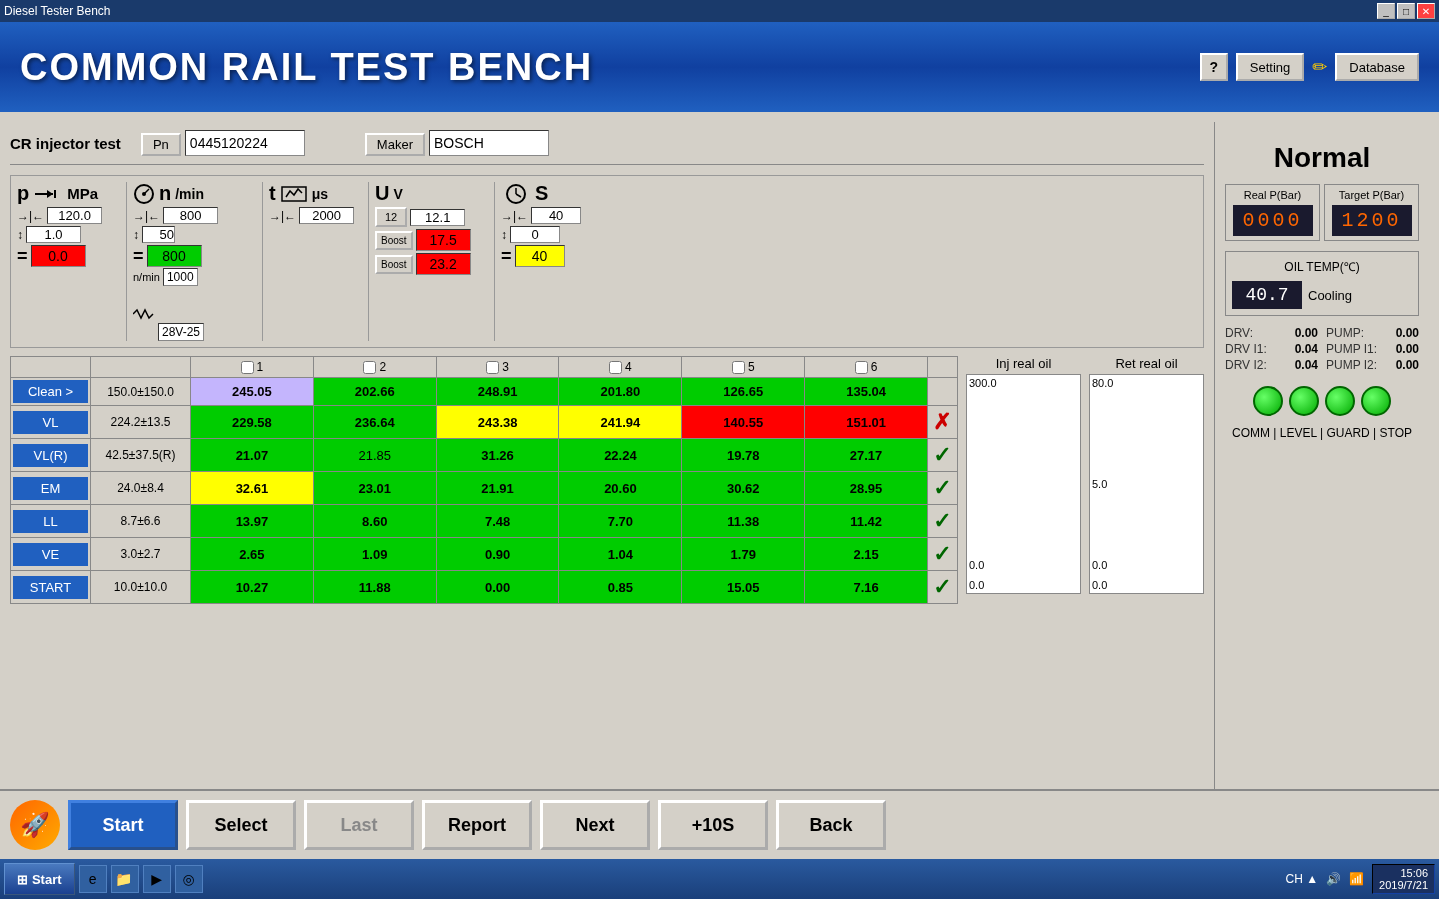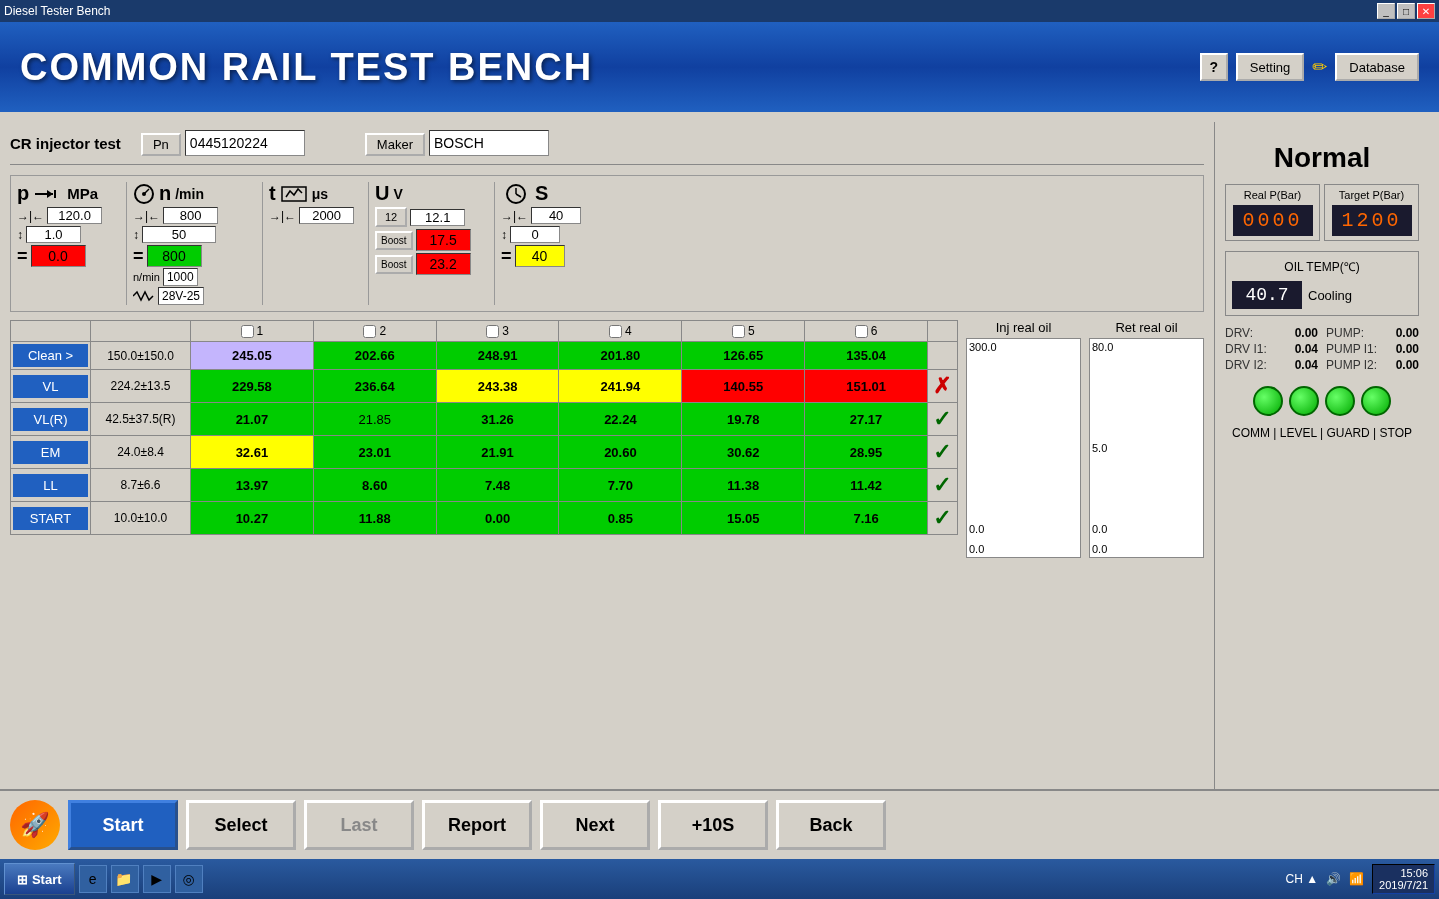--- a/index.html
+++ b/index.html
@@ -377,35 +377,35 @@
           </svg>
           <span>n</span>
           <span style="font-size:14px;">/min</span>
         </div>
         <div style="display:flex;align-items:center;gap:3px;font-size:12px;margin-top:2px;">
           <span>→|←</span>
           <input type="text" value="800" style="width: 55px; font-size: 13px; border: 1px inset rgb(136, 136, 136); text-align: center;">
         </div>
         <div style="display:flex;align-items:center;gap:3px;font-size:12px;margin-top:2px;">
           <span>↕</span>
-          <input type="text" value="50" style="width: 74px; font-size: 13px; border: 1px inset rgb(136, 136, 136); text-align: center;">
+          <input type="text" value="50" style="width: 33px; font-size: 13px; border: 1px inset rgb(136, 136, 136); text-align: right;">
         </div>
         <div style="display:flex;align-items:center;gap:3px;margin-top:2px;">
           <span style="font-size:18px;font-weight:bold;">=</span>
           <div style="background:#00cc00;width:55px;font-size:14px;text-align:center;padding:2px;border:1px inset #888;">800</div>
         </div>
         <div style="display:flex;align-items:center;gap:3px;font-size:11px;margin-top:1px;">
           <span>n/min</span>
           <span style="background:white;border:1px inset #888;padding:1px 3px;font-size:12px;">1000</span>
         </div>
         <div style="display:flex;align-items:center;gap:3px;font-size:11px;margin-top:1px;">
           <svg width="22" height="12">
             <polyline points="0,6 4,2 8,10 12,2 16,10 20,6" fill="none" stroke="black" stroke-width="1.5"></polyline>
           </svg>
-          <span style="background:white;border:1px inset #888;padding:1px 3px;font-size:12px;">28V-25</span>
+          <span style="background:white;border:1px inset #888;padding:1px 3px;font-size:12px;margin-top:36px;">28V-25</span>
         </div>
       </div>
 
       <div style="display:flex;flex-direction:column;border-right:1px solid #999;padding-right:8px;min-width:100px;">
         <div style="display:flex;align-items:center;gap:4px;font-size:20px;font-weight:bold;">
           <span>t</span>
           <svg width="28" height="22" viewBox="0 0 28 22">
             <rect x="2" y="4" width="24" height="14" fill="none" stroke="black" stroke-width="1.5"></rect>
             <polyline points="6,14 10,8 14,12 18,6 22,10" fill="none" stroke="black" stroke-width="1.5"></polyline>
           </svg>
@@ -557,20 +557,31 @@
                 <td style="font-size: 12px;">8.7±6.6</td>
                 <td style="background: rgb(0, 204, 0); font-size: 13px; font-weight: bold;">13.97</td>
                 <td style="background: rgb(0, 204, 0); font-size: 13px; font-weight: bold;">8.60</td>
                 <td style="background: rgb(0, 204, 0); font-size: 13px; font-weight: bold;">7.48</td>
                 <td style="background: rgb(0, 204, 0); font-size: 13px; font-weight: bold;">7.70</td>
                 <td style="background: rgb(0, 204, 0); font-size: 13px; font-weight: bold;">11.38</td>
                 <td style="background: rgb(0, 204, 0); font-size: 13px; font-weight: bold;">11.42</td>
                 <td><span style="color:#006600;font-size:22px;font-weight:bold;">✓</span></td>
               </tr>
               <tr>
+                <td style="padding: 2px;"><button style="background: rgb(32, 96, 192); color: white; border: none; padding: 4px 8px; cursor: pointer; font-size: 13px; width: 100%;">VE</button></td>
+                <td style="font-size: 12px;">3.0±2.7</td>
+                <td style="background: rgb(0, 204, 0); font-size: 13px; font-weight: bold;">2.65</td>
+                <td style="background: rgb(0, 204, 0); font-size: 13px; font-weight: bold;">1.09</td>
+                <td style="background: rgb(0, 204, 0); font-size: 13px; font-weight: bold;">0.90</td>
+                <td style="background: rgb(0, 204, 0); font-size: 13px; font-weight: bold;">1.04</td>
+                <td style="background: rgb(0, 204, 0); font-size: 13px; font-weight: bold;">1.79</td>
+                <td style="background: rgb(0, 204, 0); font-size: 13px; font-weight: bold;">2.15</td>
+                <td><span style="color:#006600;font-size:22px;font-weight:bold;">✓</span></td>
+              </tr>
+              <tr>
                 <td style="padding: 2px;"><button style="background: rgb(32, 96, 192); color: white; border: none; padding: 4px 8px; cursor: pointer; font-size: 13px; width: 100%;">START</button></td>
                 <td style="font-size: 12px;">10.0±10.0</td>
                 <td style="background: rgb(0, 204, 0); font-size: 13px; font-weight: bold;">10.27</td>
                 <td style="background: rgb(0, 204, 0); font-size: 13px; font-weight: bold;">11.88</td>
                 <td style="background: rgb(0, 204, 0); font-size: 13px; font-weight: bold;">0.00</td>
                 <td style="background: rgb(0, 204, 0); font-size: 13px; font-weight: bold;">0.85</td>
                 <td style="background: rgb(0, 204, 0); font-size: 13px; font-weight: bold;">15.05</td>
                 <td style="background: rgb(0, 204, 0); font-size: 13px; font-weight: bold;">7.16</td>
                 <td><span style="color:#006600;font-size:22px;font-weight:bold;">✓</span></td>
               </tr>

